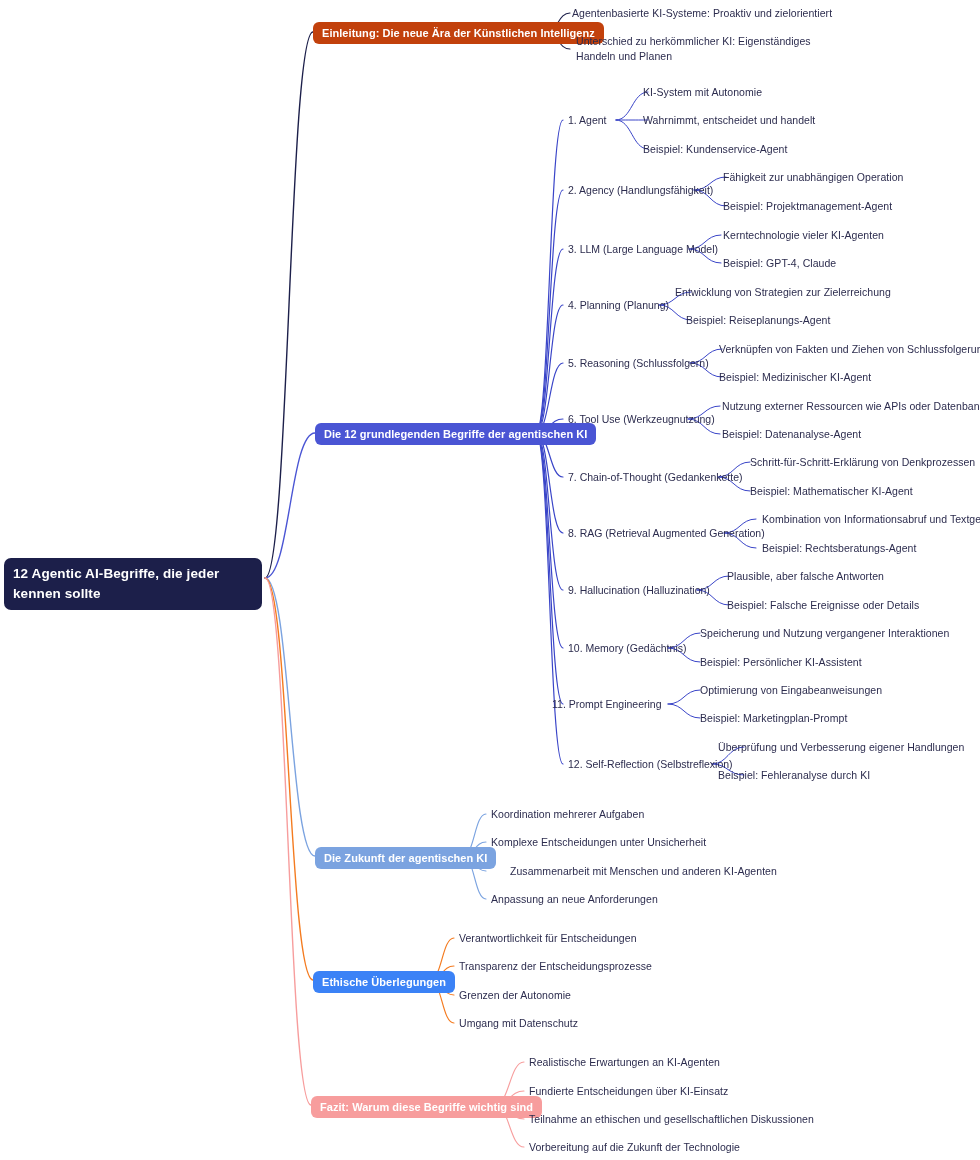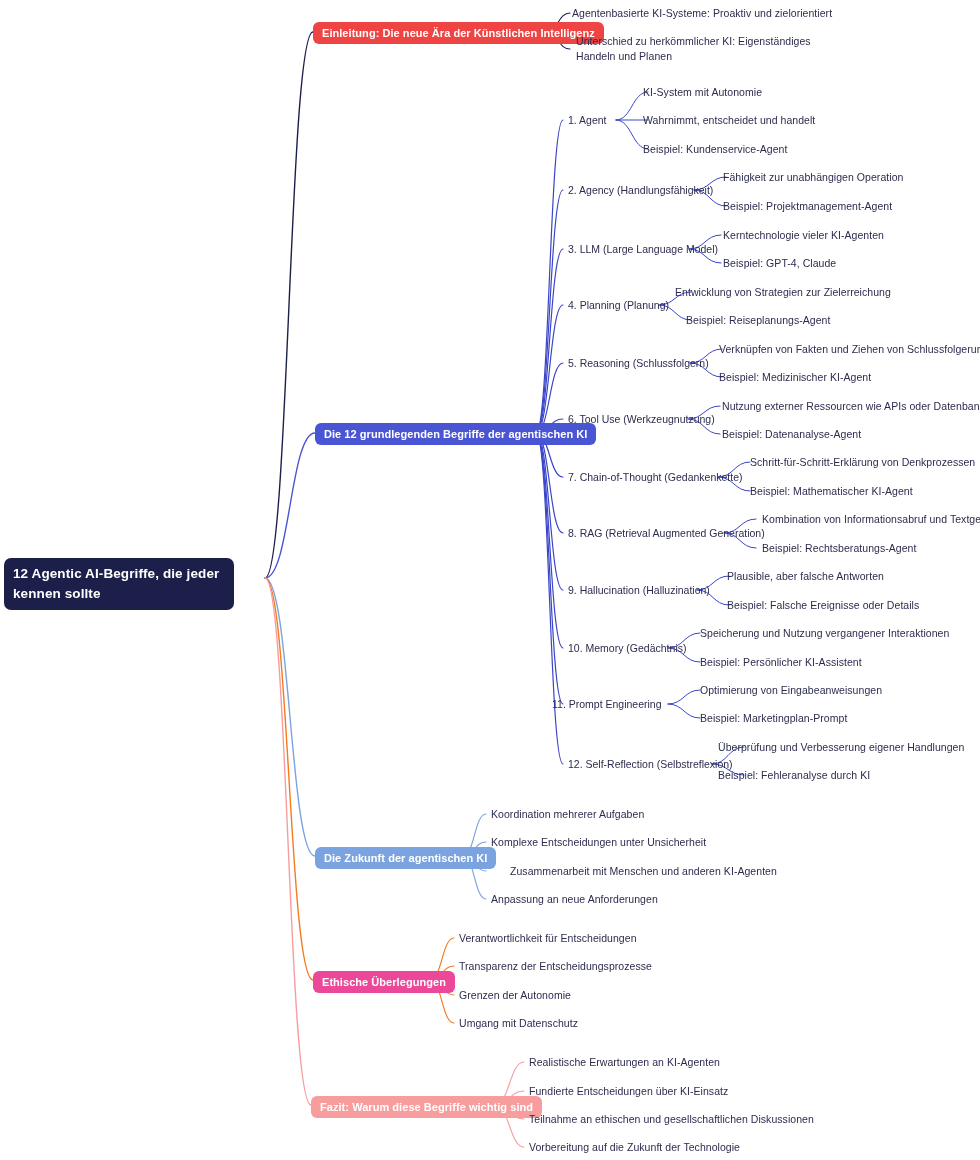--- a/index.html
+++ b/index.html
@@ -8,40 +8,40 @@
     font-family:"Liberation Sans","DejaVu Sans",sans-serif;
     position:relative;overflow:hidden;
     -webkit-font-smoothing:antialiased;
   }
   #map{position:absolute;left:0;top:0;width:980px;height:1160px;}
   svg.links{position:absolute;left:0;top:0;width:980px;height:1160px;pointer-events:none;}
   .node{position:absolute;white-space:nowrap;}
 
   
   .root{
-    left:4px;top:558px;width:230px;
+    left:4px;top:558px;width:258px;
     background:#1c1f4a;color:#ffffff;
     border-radius:7px;
     font-size:13.5px;font-weight:bold;
     line-height:20px;letter-spacing:.1px;
     padding:6px 9px;box-sizing:border-box;
     white-space:normal;
   }
 
   
   .pill{
     border-radius:6px;color:#ffffff;
     font-size:11px;font-weight:bold;
     padding:4px 9px;line-height:14px;
     letter-spacing:.05px;
   }
-  .pill.navy{background:#ef4444;}
+  .pill.navy{background:#c2410c;}
   .pill.indigo{background:#4a55d4;}
   .pill.lightblue{background:#7ba3e0;}
-  .pill.orange{background:#ec4899;}
+  .pill.orange{background:#3b82f6;}
   .pill.salmon{background:#f79d9d;}
 
   
   .txt{
     color:#2c2c4e;font-size:10.5px;line-height:15px;
     letter-spacing:.05px;
   }
   .txt.wrap{white-space:normal;}
   .mid{color:#2c2c4e;font-size:10.5px;line-height:15px;}
 </style>

